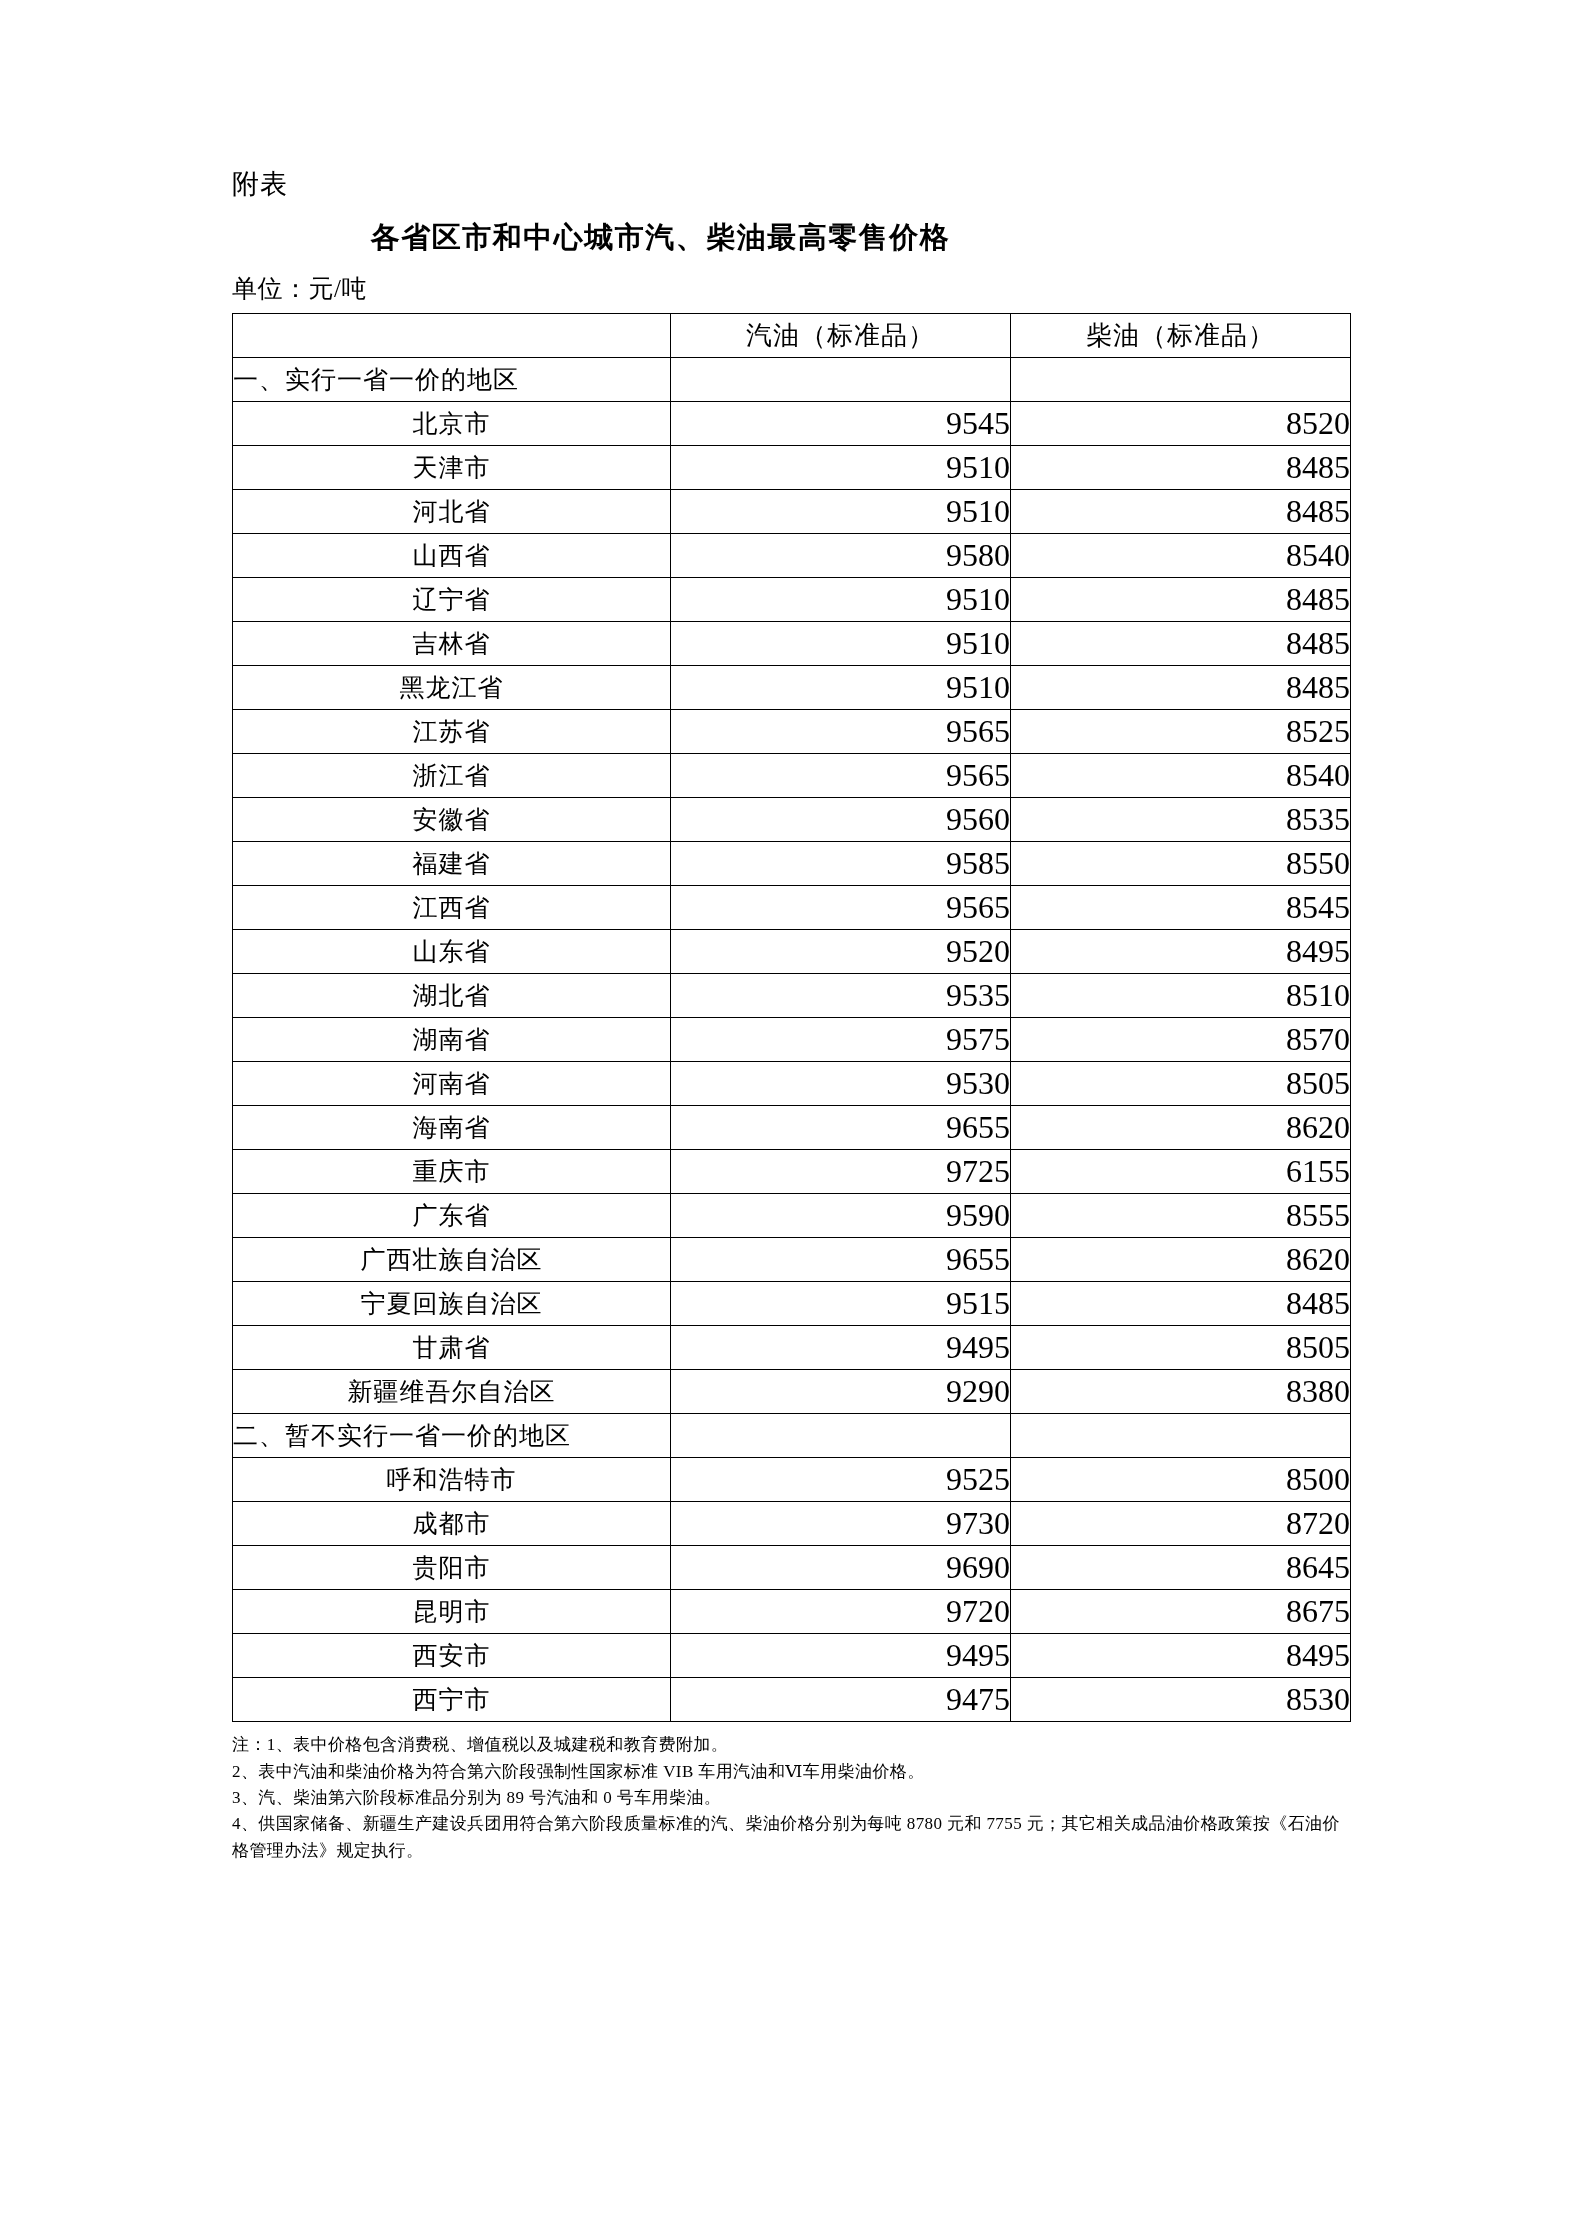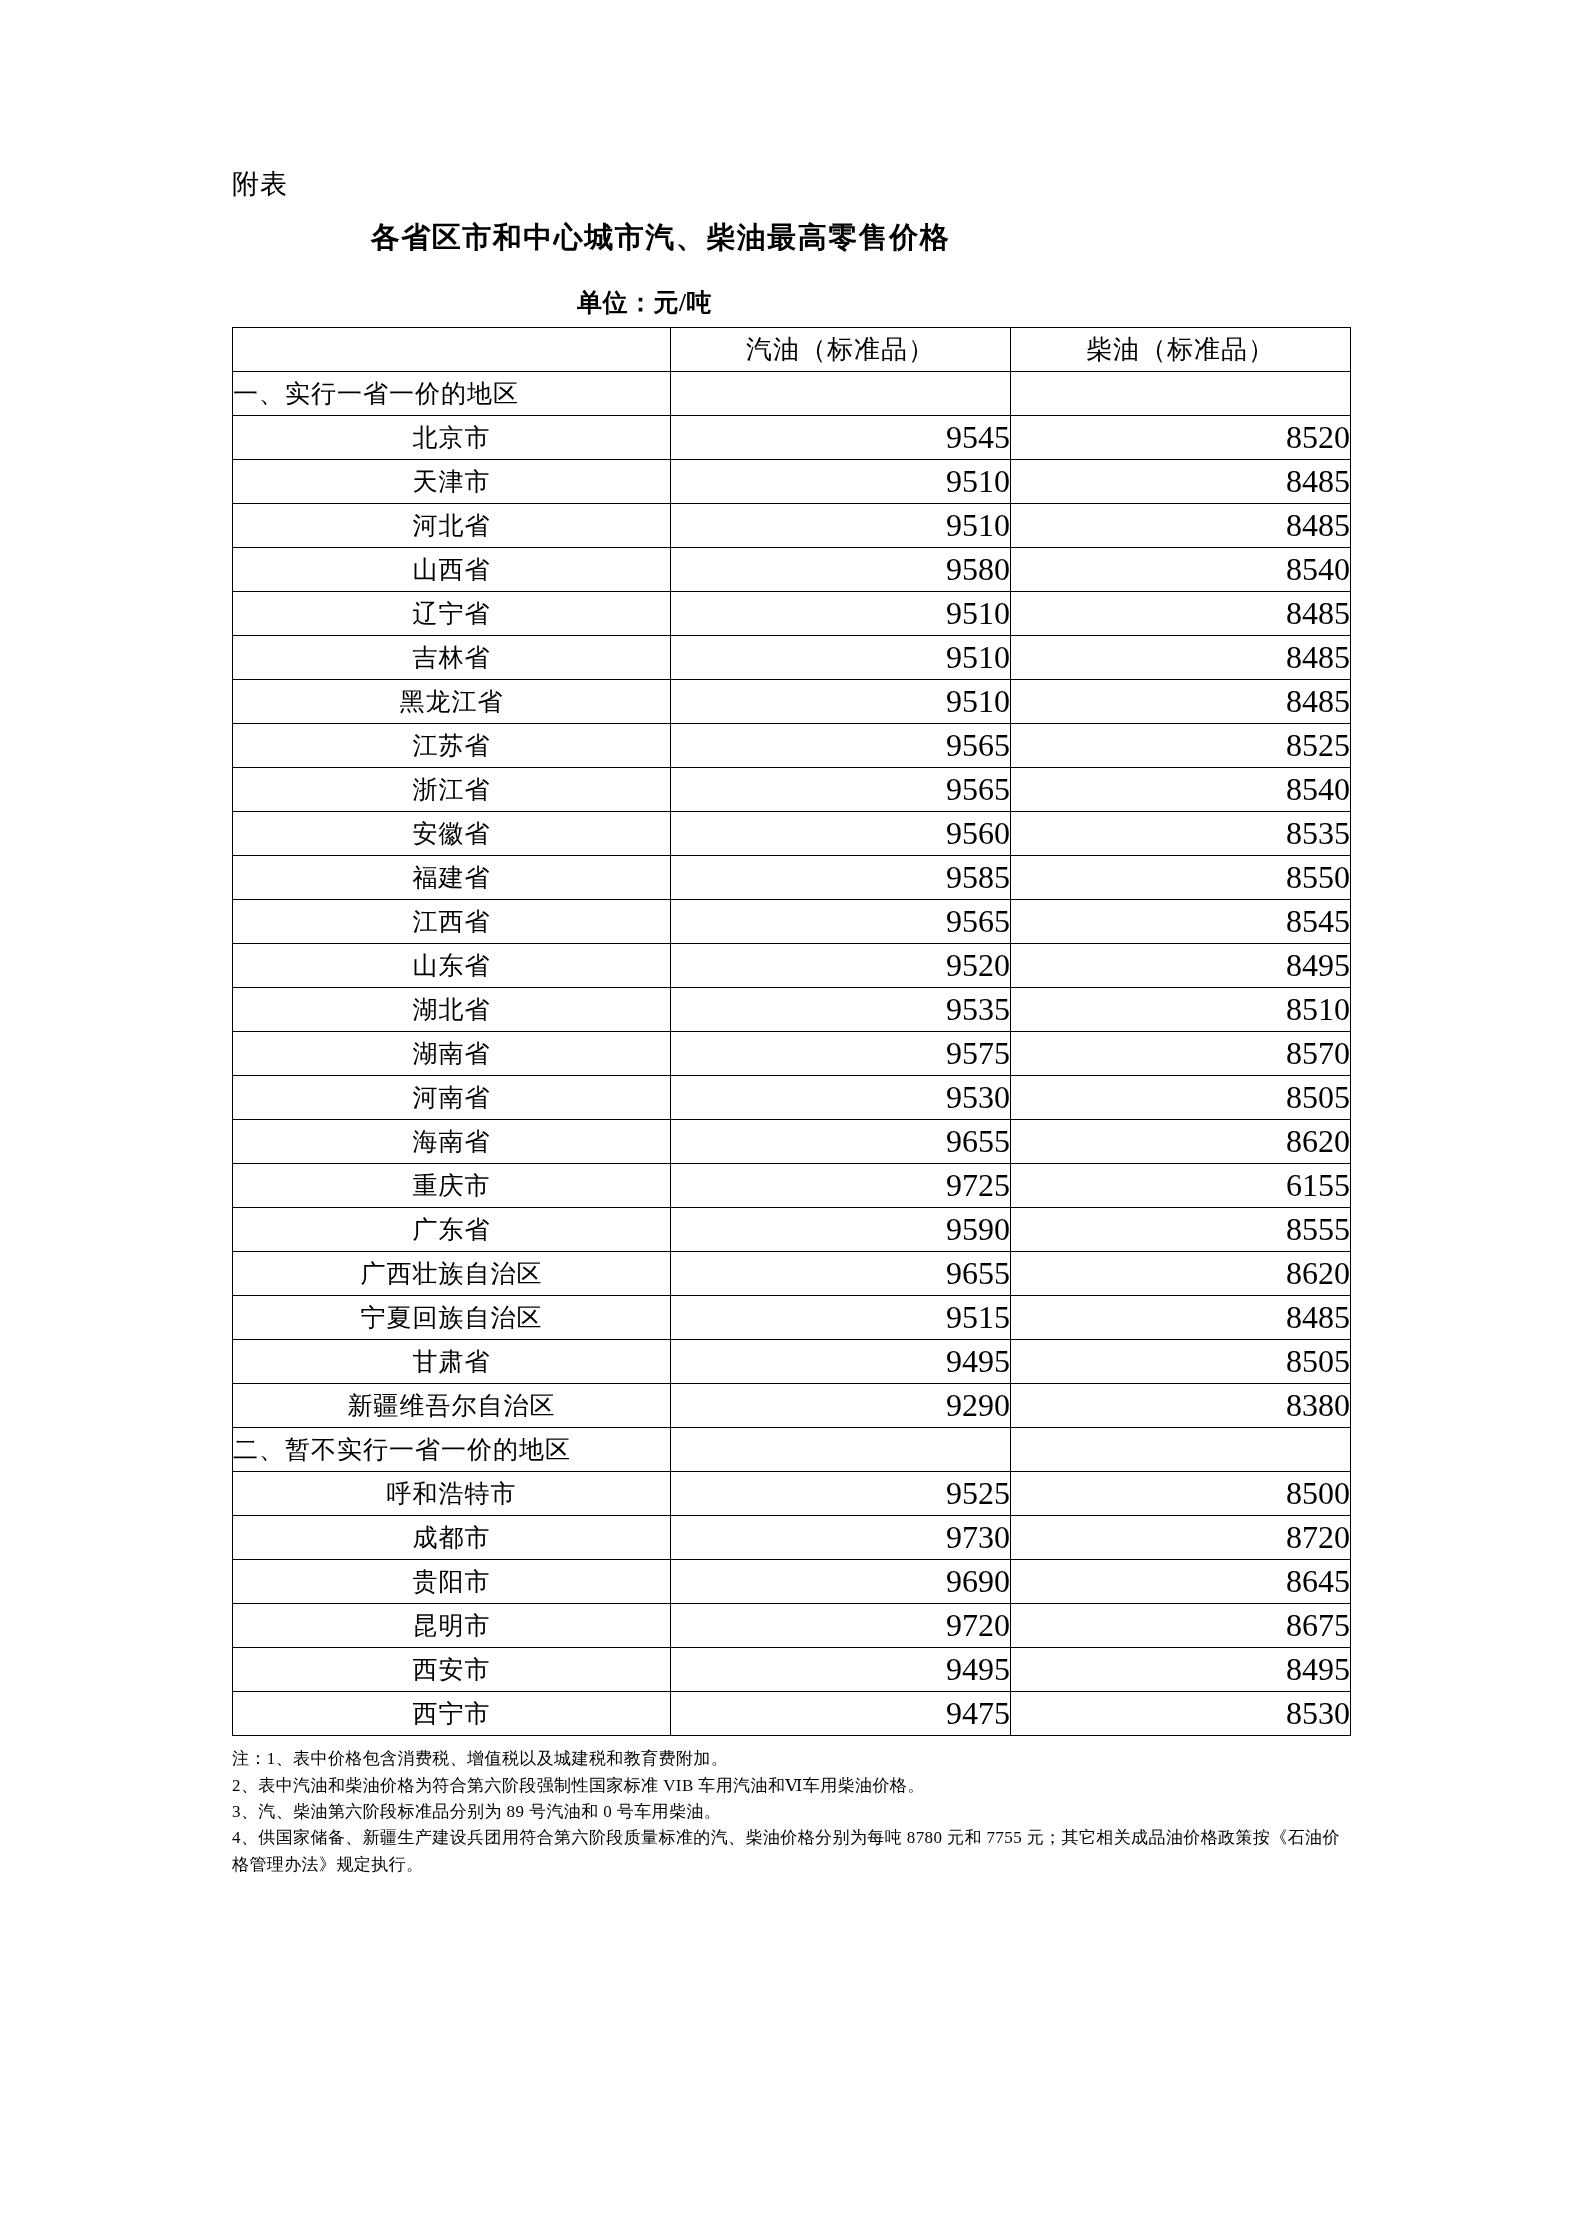--- a/index.html
+++ b/index.html
@@ -25,30 +25,29 @@
     font-size: 27px;
     line-height: 1.2;
     margin-bottom: 18px;
     letter-spacing: 1px;
   }
   .doc-title {
     text-align: center;
     font-size: 29px;
     font-weight: bold;
     letter-spacing: 1.5px;
-    margin: 0 0 28px 0;
+    margin: 0 0 14px 0;
     padding-left: 26px;
   }
   .unit-line {
-    text-align: center;
+    text-align: left;
     font-size: 25px;
     letter-spacing: 0.5px;
     margin-bottom: 8px;
     padding-right: 6px;
-    font-weight: bold;
   }
   table.price-table {
     border-collapse: collapse;
     width: 1118px;
     table-layout: fixed;
     font-size: 25px;
     border-radius: 30px;
   }
   table.price-table td, table.price-table th {
     border: 1px solid #000000;

